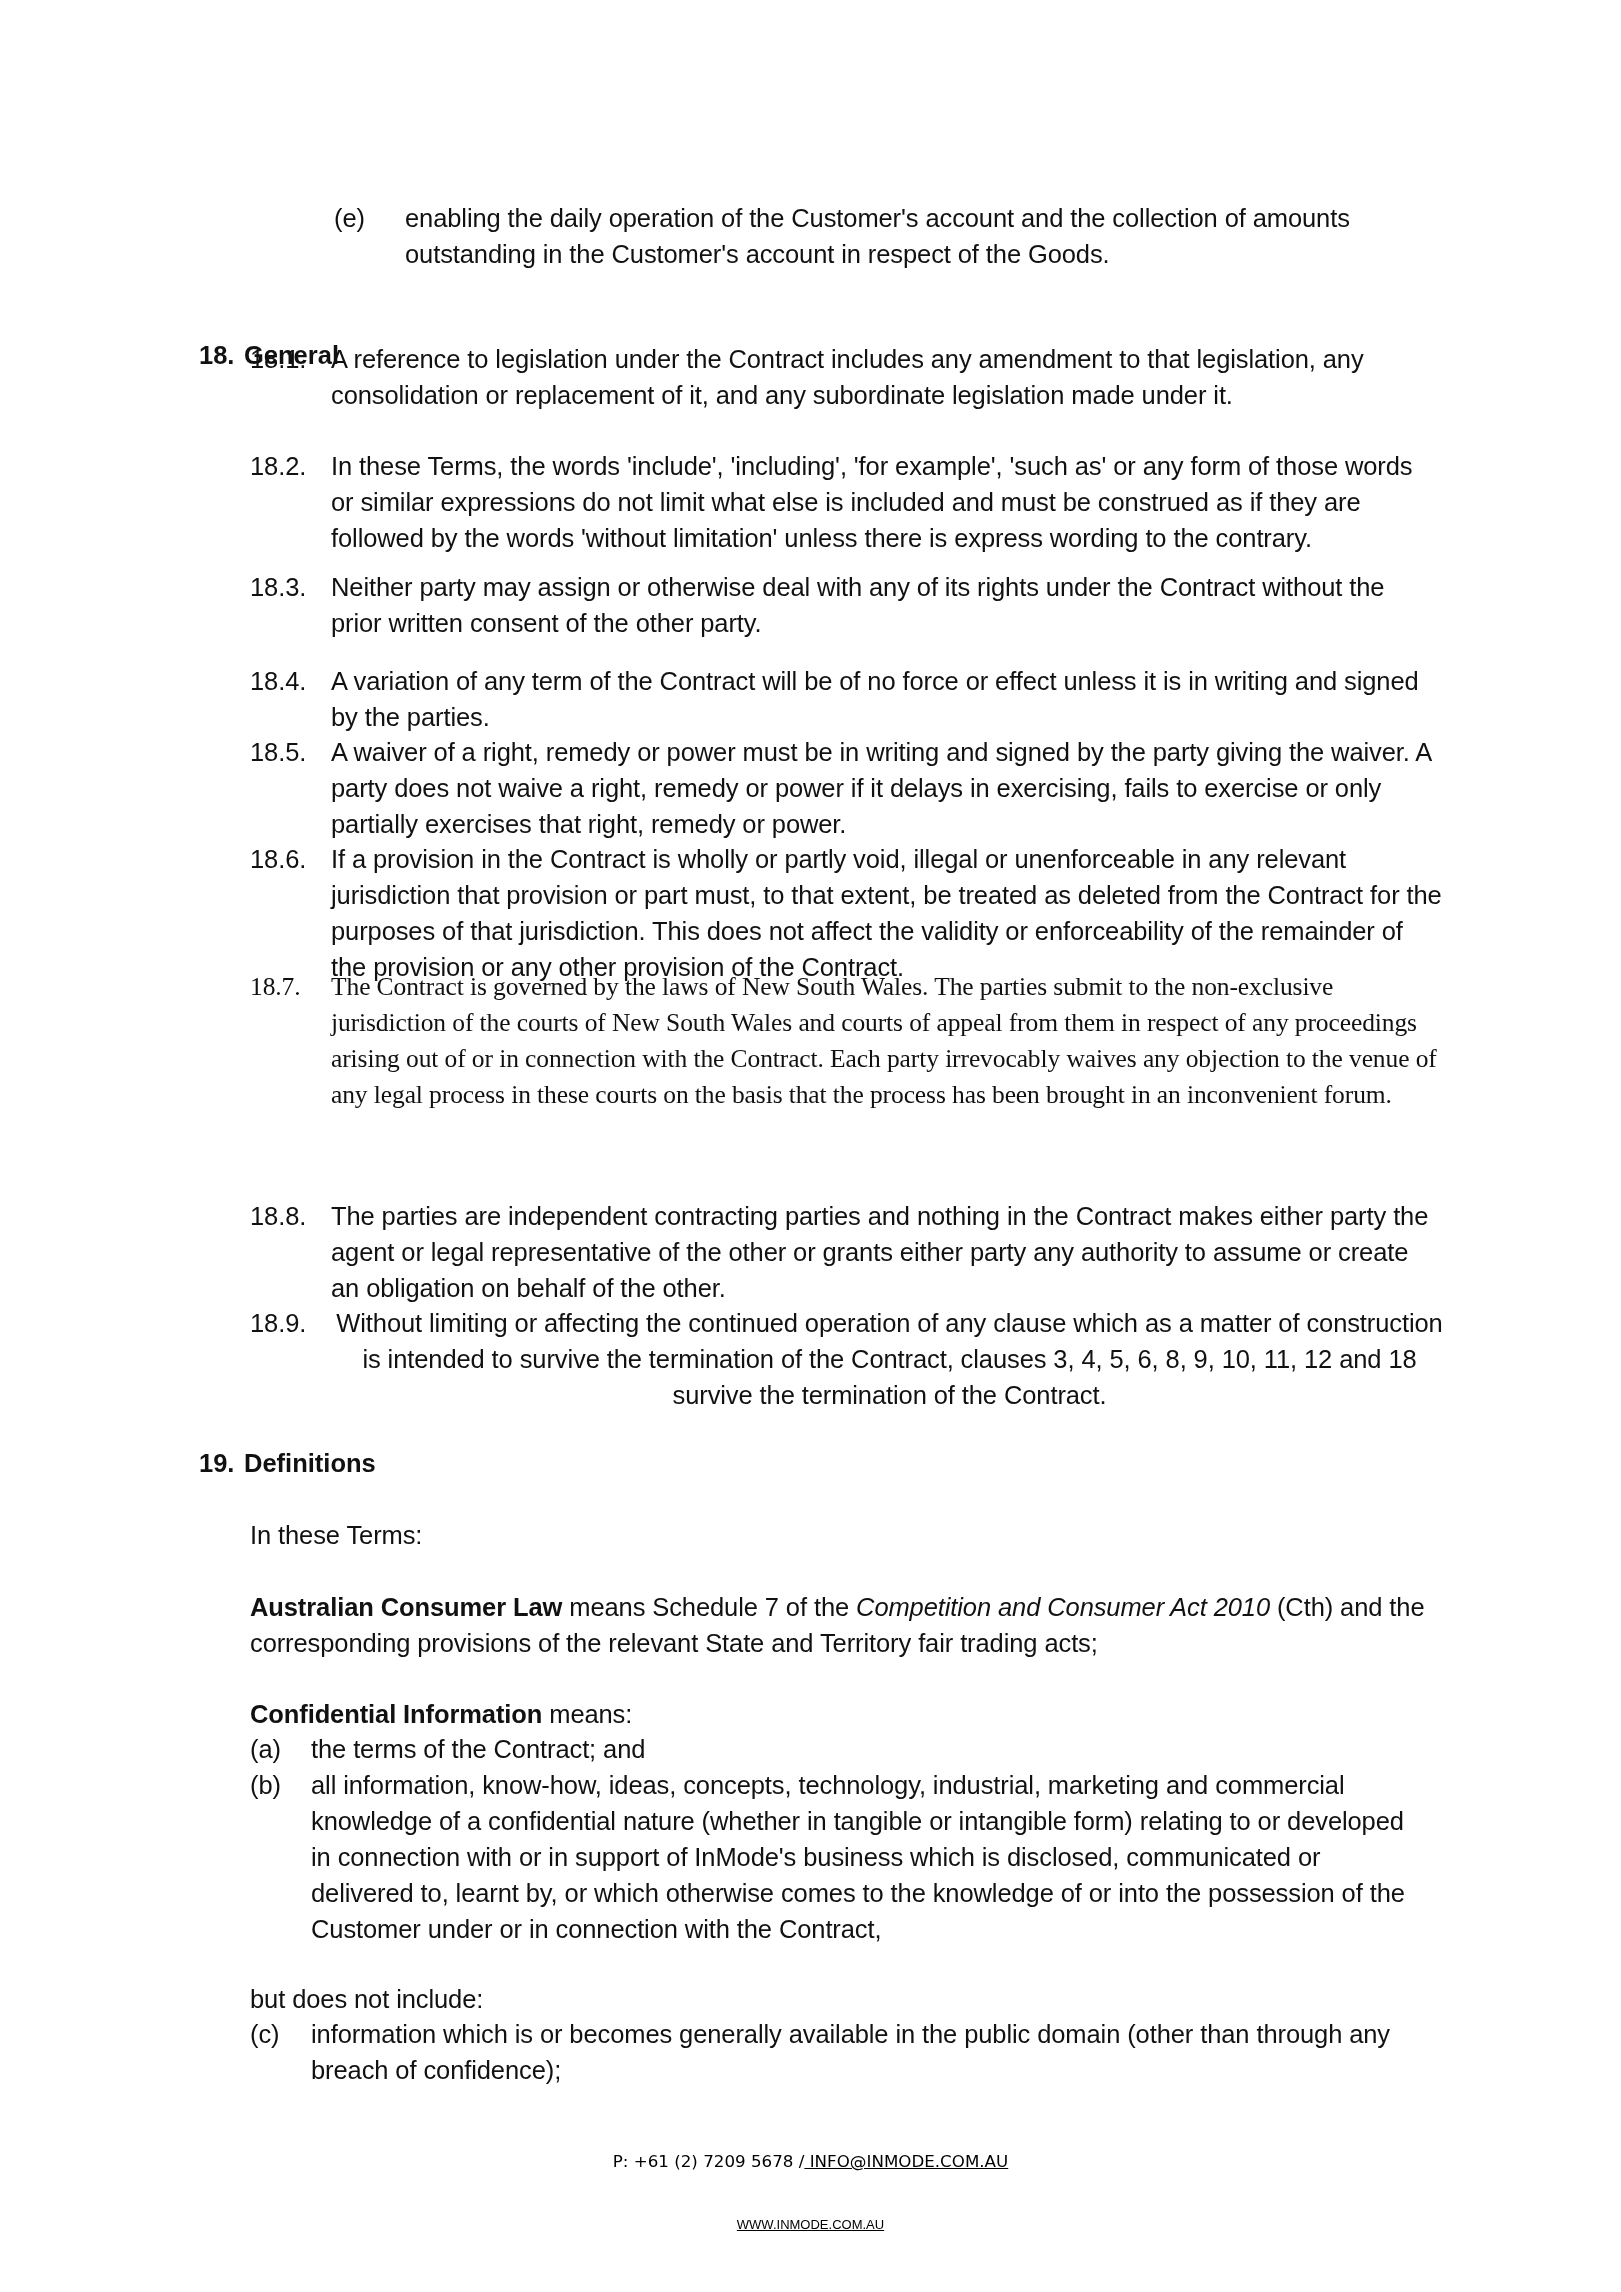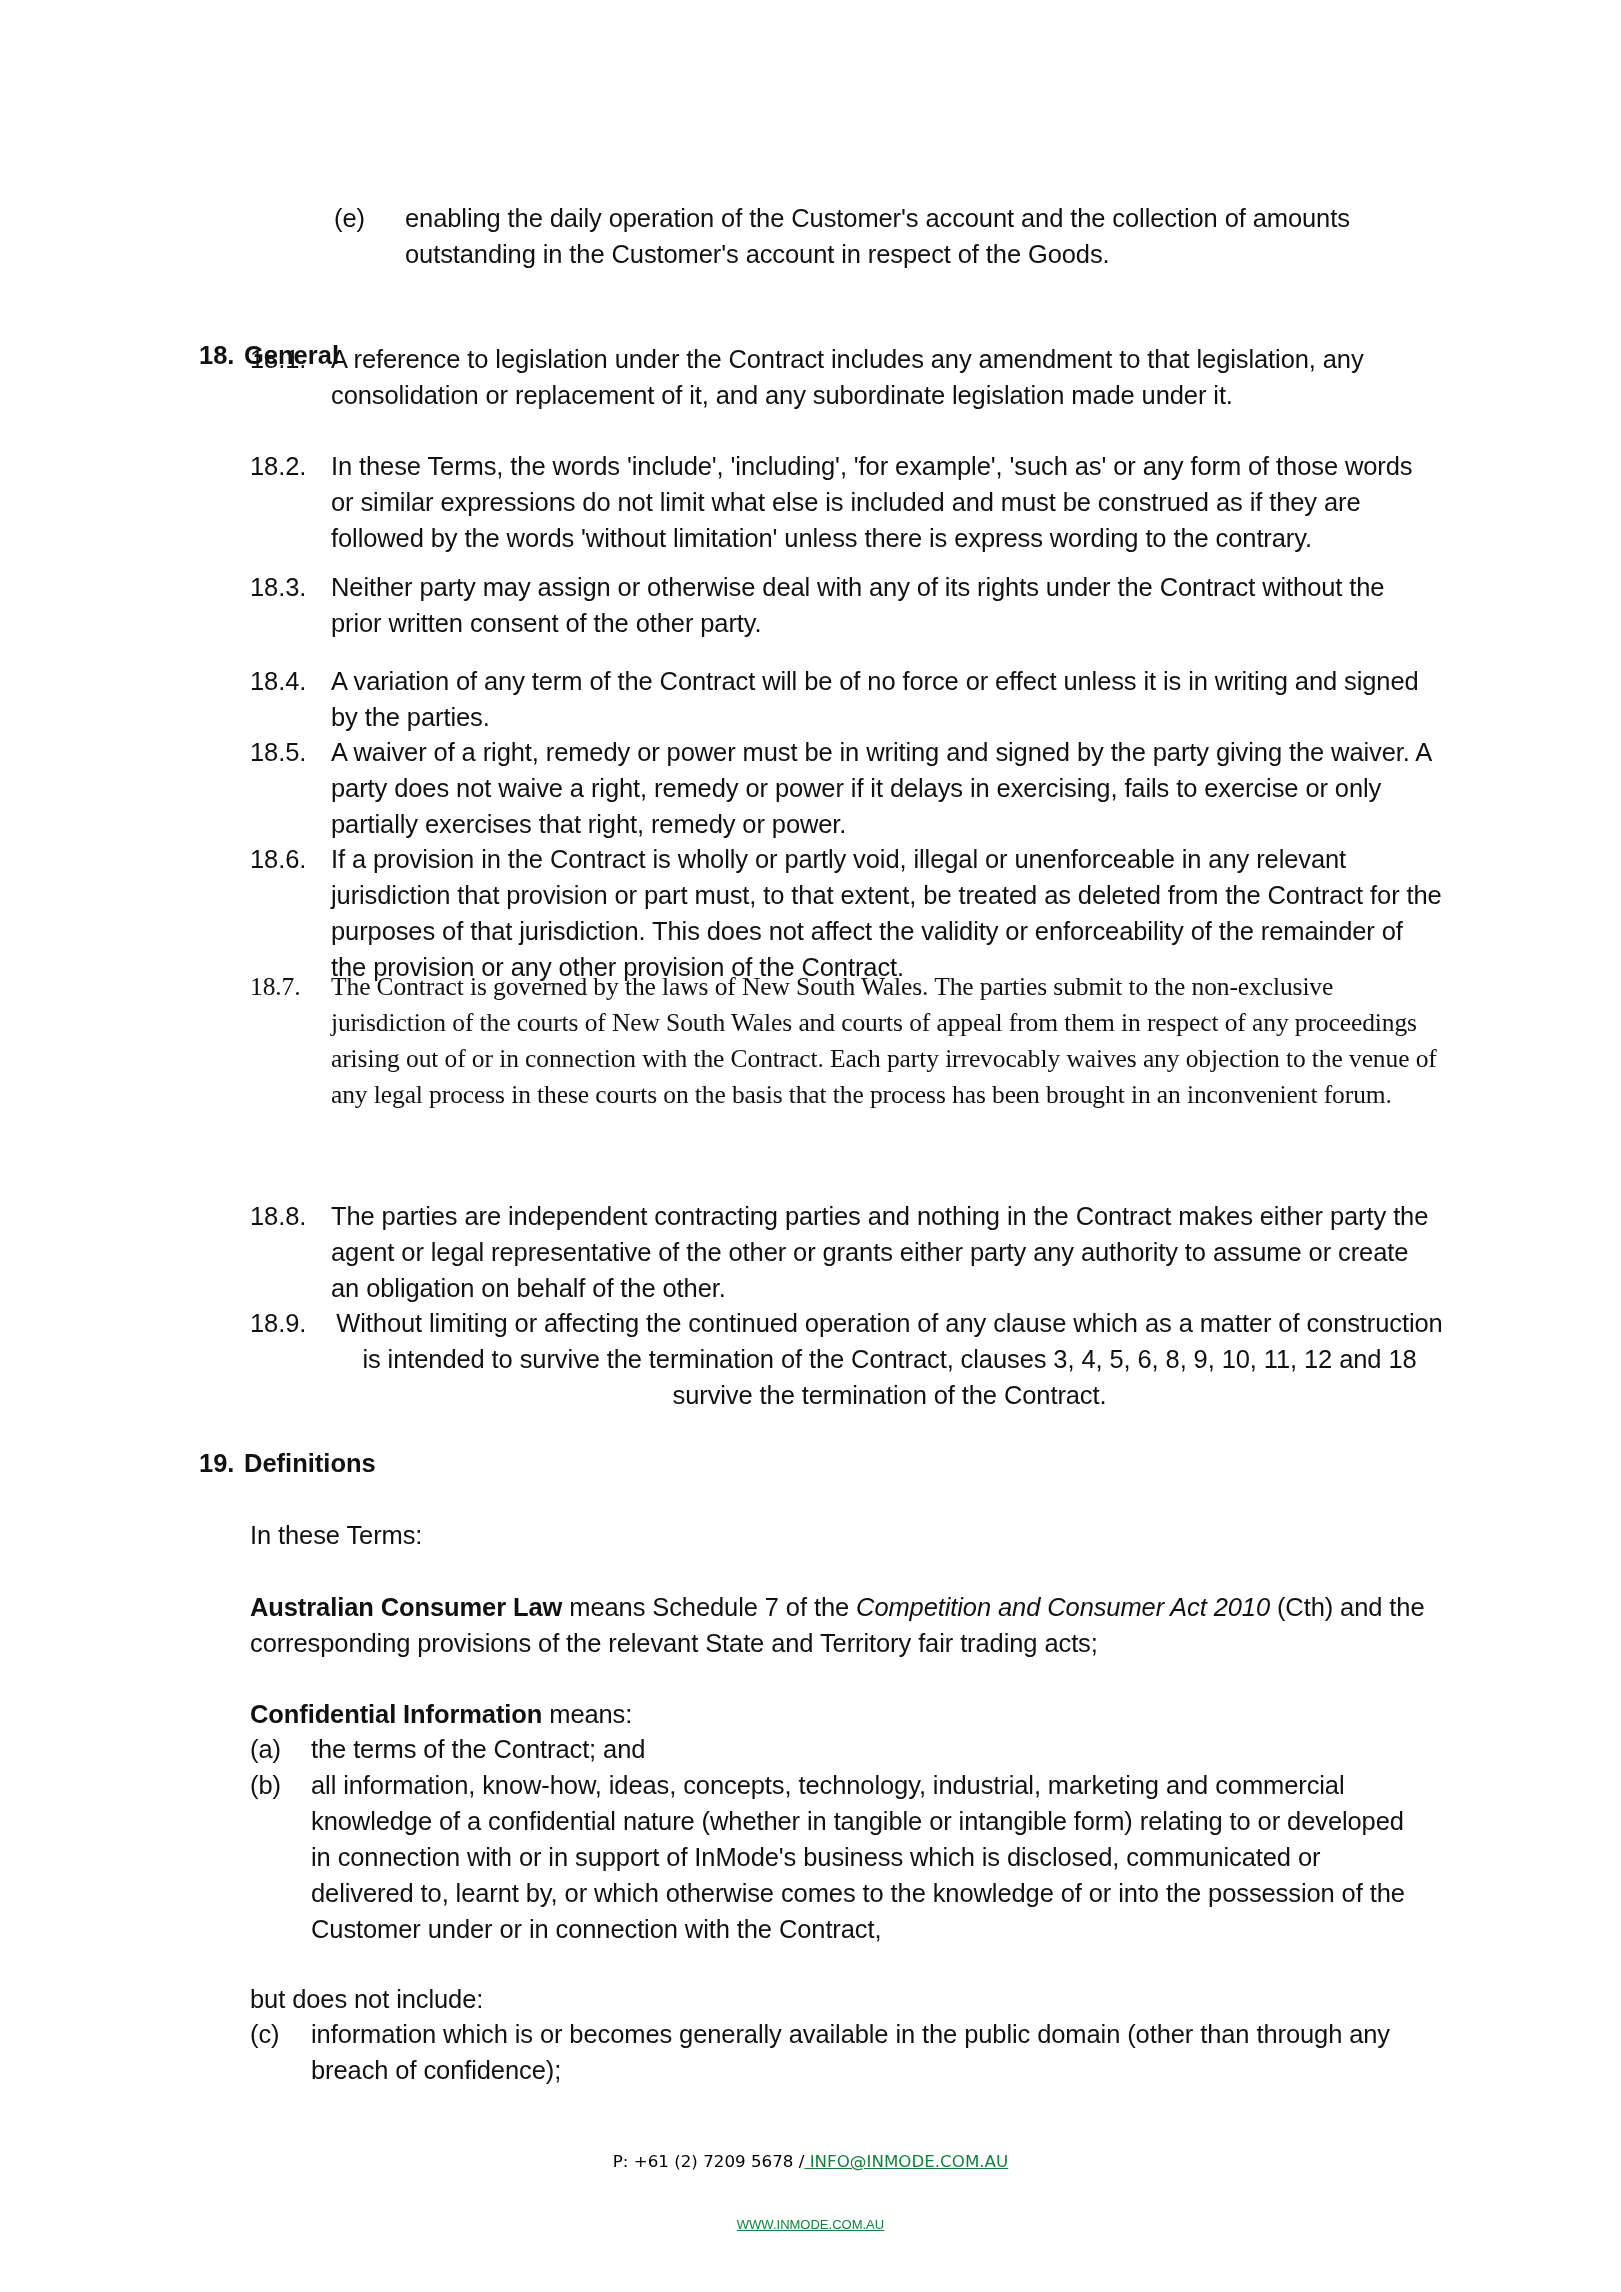--- a/index.html
+++ b/index.html
@@ -16,21 +16,21 @@
   .sub-e { position: absolute; left: 334px; width: 1078px; }
   .sub-e .num { position: absolute; left: 0; top: 0; }
   .sub-e .body { margin-left: 71px; }
   .def-item { position: absolute; left: 250px; width: 1176px; }
   .def-item .num { position: absolute; left: 0; top: 0; }
   .def-item .body { margin-left: 61px; width: 1127px; }
   b { font-weight: bold; }
   i { font-style: italic; margin-top: 15px; }
   .footer { position: absolute; left: 0; width: 1621px; text-align: center;
             font-family: "DejaVu Sans", sans-serif; font-size: 16.7px; color: #000; }
-  .footer a { color: #15803d; text-decoration: underline; }
+  .footer a { color: #000000; text-decoration: underline; }
   .footer .web { font-family: "Liberation Sans", sans-serif; font-size: 13px; font-weight: normal; }
 </style>
 </head>
 <body>
 
 <div class="page">
 
   <div class="sub-e txt" style="top:200px;">
     <span class="num">(e)</span>
     <div class="body" style="width:1010px;">enabling the daily operation of the Customer's account and the collection of amounts outstanding in the Customer's account in respect of the Goods.</div>

